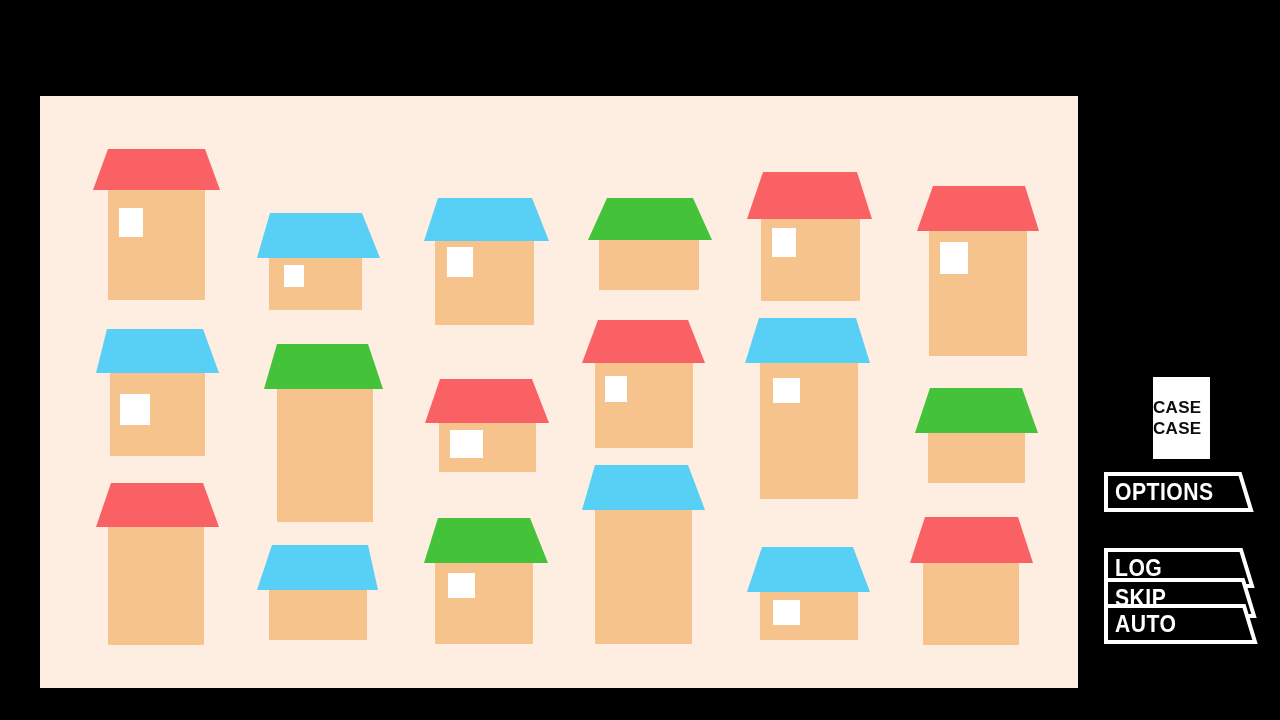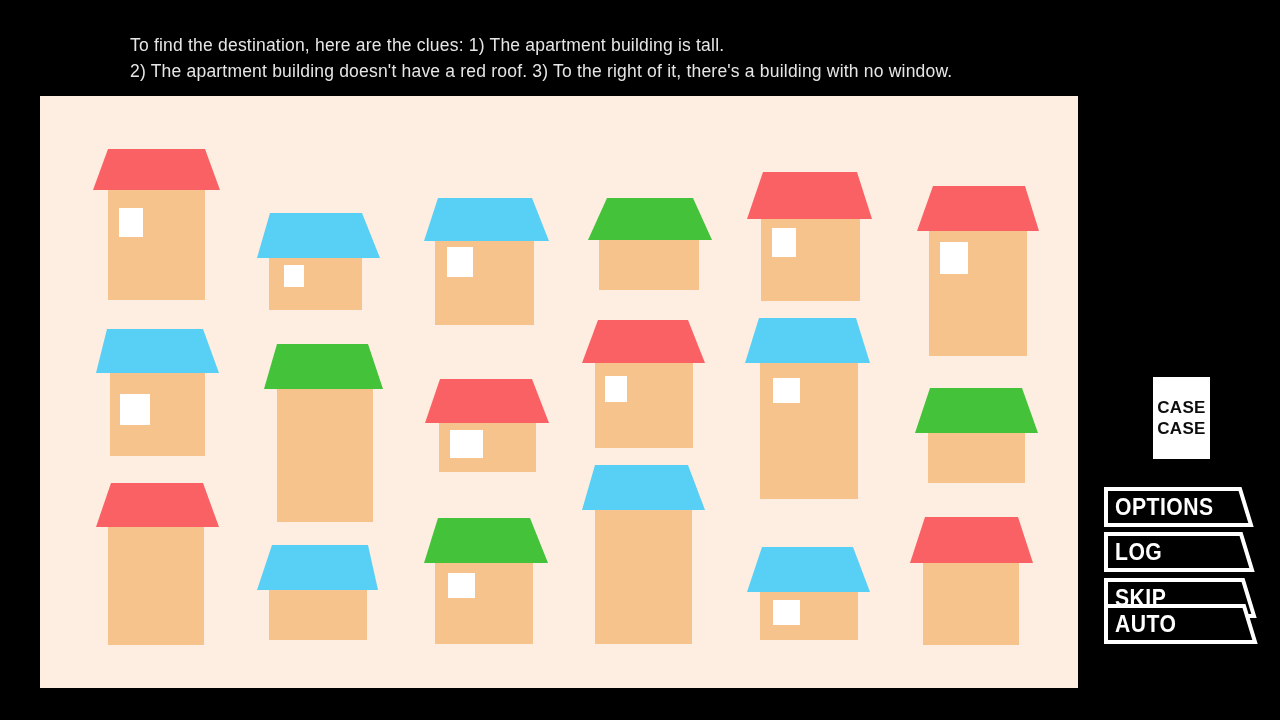--- a/index.html
+++ b/index.html
@@ -34,21 +34,21 @@
   .building .window { position: absolute; }
   #case-file-card {
     position: absolute;
     left: 1153px; top: 377px;
     width: 57px; height: 82px;
     background: #ffffff;
     color: #0d0d0d;
     font-weight: bold;
     font-size: 17px;
     line-height: 21px;
-    text-align: center;
+    text-align: left;
     box-sizing: border-box;
     padding-top: 20px;
     letter-spacing: 0.3px;
   }
   .menu-button {
     position: absolute;
     left: 1104px;
     height: 42px;
     cursor: pointer;
   }
@@ -63,24 +63,20 @@
     font-size: 23px;
     letter-spacing: 0.5px;
     white-space: nowrap;
   }
 </style>
 </head>
 <body>
 
 <div id="stage">
 
-  <div id="clue-text">
-    <div>To find the destination, here are the clues: 1) The apartment building is tall.</div>
-    <div>2) The apartment building doesn't have a red roof. 3) To the right of it, there's a building with no window.</div>
-  </div>
 
   <div id="scene-panel" style="background: rgb(253, 238, 225); left: 40px; top: 96px; width: 1038px; height: 592px;">
       <div class="building" style="left: 53px; top: 53px; width: 127px; height: 151px;">
         <div class="body" style="left: 15px; top: 41px; width: 97px; height: 110px; background: rgb(246, 195, 140);"></div>
         <div class="roof" style="left: 0px; top: 0px; width: 127px; height: 41px; background: rgb(250, 97, 101); clip-path: polygon(15px 0px, 112px 0px, 100% 100%, 0px 100%);"></div>
         <div class="window" style="left: 26px; top: 59px; width: 24px; height: 29px; background: rgb(255, 255, 255);"></div>
       </div>
       <div class="building" style="left: 217px; top: 117px; width: 123px; height: 97px;">
         <div class="body" style="left: 12px; top: 45px; width: 93px; height: 52px; background: rgb(246, 195, 140);"></div>
         <div class="roof" style="left: 0px; top: 0px; width: 123px; height: 45px; background: rgb(88, 207, 245); clip-path: polygon(13px 0px, 105px 0px, 100% 100%, 0px 100%);"></div>
@@ -160,27 +156,27 @@
         <div class="roof" style="left: 0px; top: 0px; width: 123px; height: 46px; background: rgb(250, 97, 101); clip-path: polygon(15px 0px, 108px 0px, 100% 100%, 0px 100%);"></div>
       </div>
     </div>
 
   <div id="case-file-card">
     <div>CASE</div>
     <div>CASE</div>
   </div>
 
   <div id="menu">
-      <div class="menu-button" style="top: 487px; width: 153px;">
+      <div class="menu-button" style="top: 472px; width: 153px;">
         <svg width="152" height="42">
           <path d="M2 2 L 136 2 L 147 38 L 2 38 Z" fill="#000000" stroke="#ffffff" stroke-width="4"></path>
         </svg>
         <span class="menu-label">OPTIONS</span>
       </div>
-      <div class="menu-button" style="top: 532px; width: 154px;">
+      <div class="menu-button" style="top: 548px; width: 154px;">
         <svg width="153" height="42">
           <path d="M2 2 L 137 2 L 148 38 L 2 38 Z" fill="#000000" stroke="#ffffff" stroke-width="4"></path>
         </svg>
         <span class="menu-label">LOG</span>
       </div>
       <div class="menu-button" style="top: 578px; width: 156px;">
         <svg width="155" height="42">
           <path d="M2 2 L 139 2 L 150 38 L 2 38 Z" fill="#000000" stroke="#ffffff" stroke-width="4"></path>
         </svg>
         <span class="menu-label">SKIP</span>

